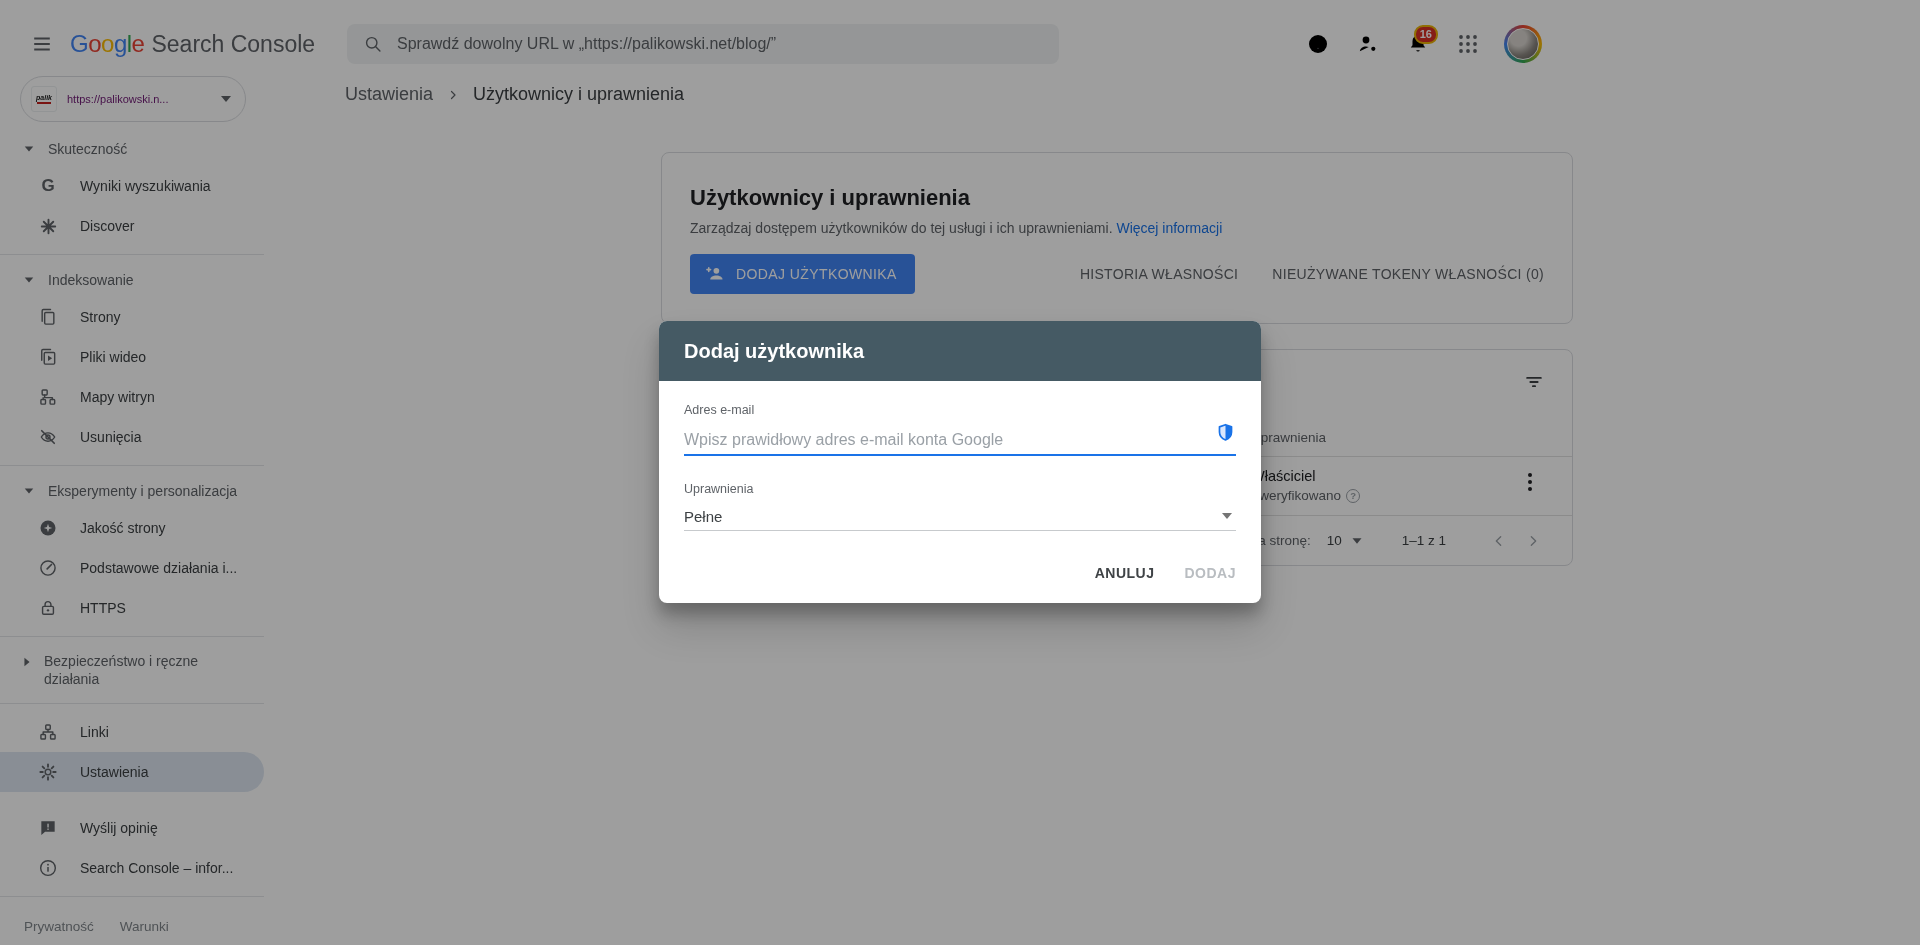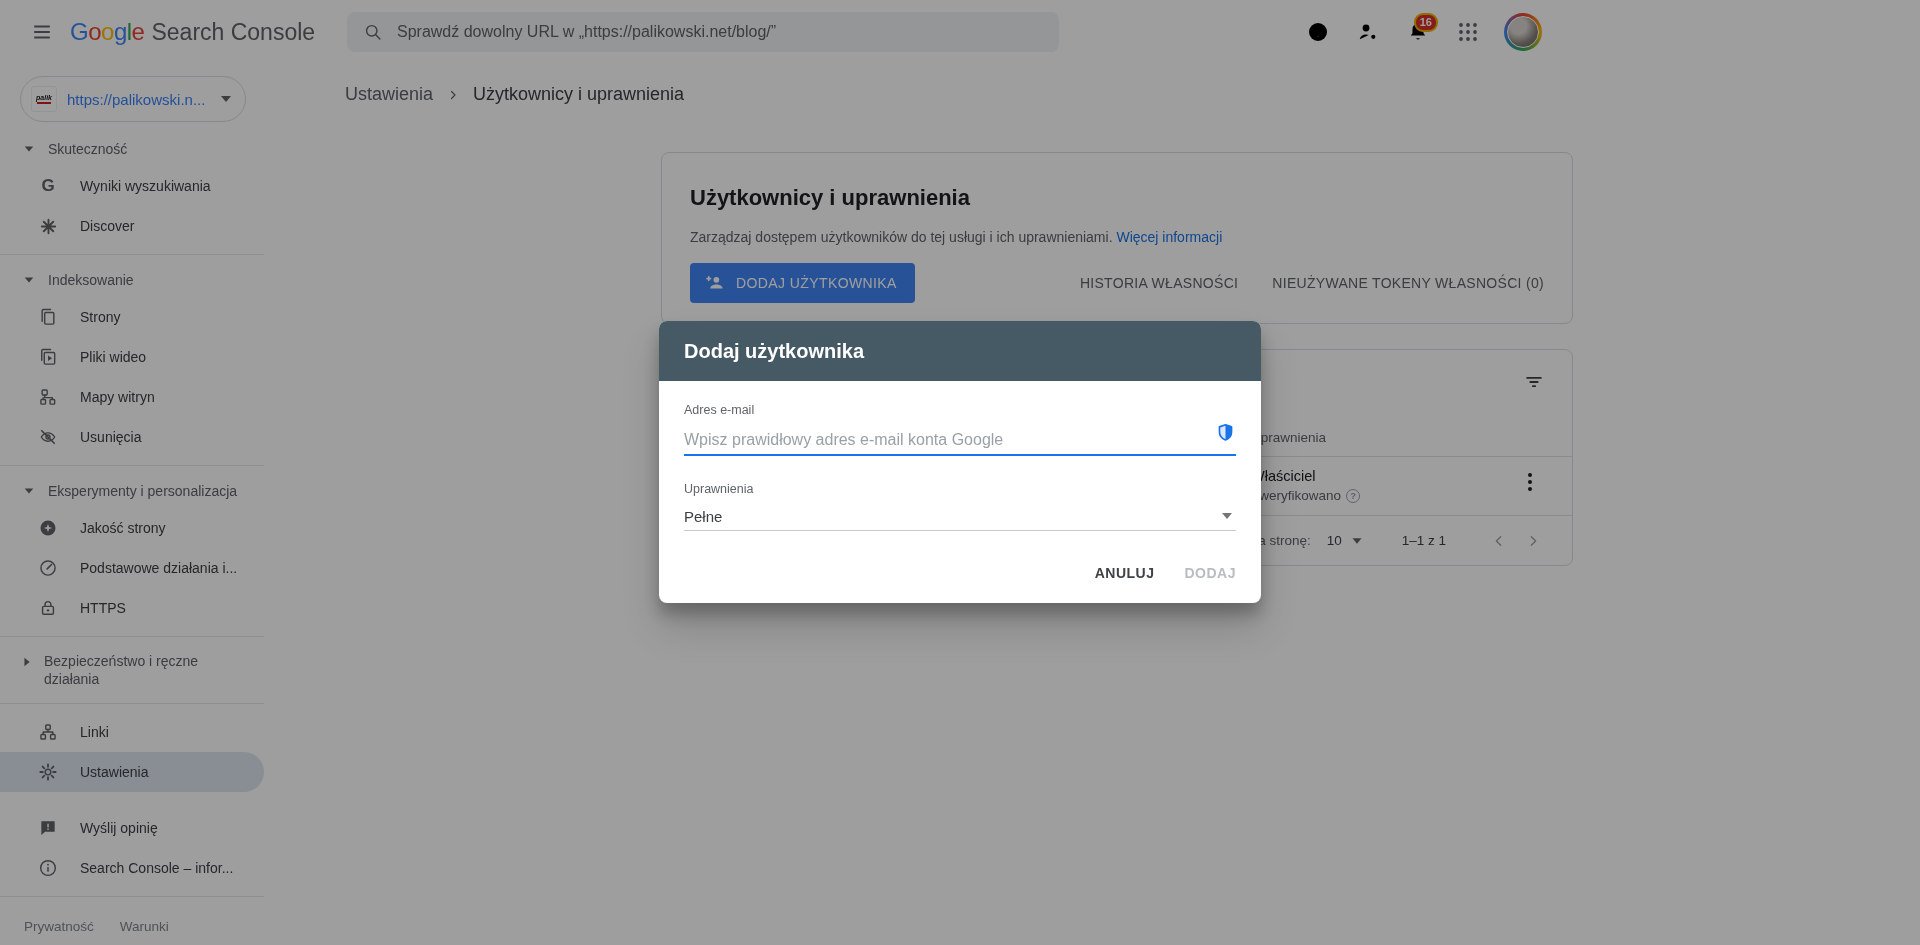--- a/index.html
+++ b/index.html
@@ -4,21 +4,21 @@
 <style>
   * { margin:0; padding:0; box-sizing:border-box; }
   html,body { width:1920px; height:945px; overflow:hidden; }
   body { font-family:"Liberation Sans","DejaVu Sans",sans-serif; background:#fff; color:#3c4043; position:relative; }
 
   
   .icn { display:inline-flex; align-items:center; justify-content:center; flex:0 0 auto; }
   .icn svg { stroke:#5f6368; fill:none; stroke-width:1.7; stroke-linecap:round; stroke-linejoin:round; }
 
   
-  .topbar { position:absolute; top:0; left:0; width:1558px; height:64px; background:#fff; display:flex; align-items:center; z-index:1; }
+  .topbar { position:absolute; top:12px; left:0; width:1558px; height:64px; background:#fff; display:flex; align-items:center; z-index:1; }
   .hamburger { margin-left:22px; width:40px; height:40px; display:flex; align-items:center; justify-content:center; border-radius:50%; cursor:pointer; }
   .logo { display:flex; align-items:baseline; margin-left:8px; white-space:nowrap; }
   .logo .g-word { font-size:24px; font-weight:500; letter-spacing:-.5px; }
   .logo .g-word span:nth-child(1){color:#4285f4}.logo .g-word span:nth-child(2){color:#ea4335}
   .logo .g-word span:nth-child(3){color:#fbbc05}.logo .g-word span:nth-child(4){color:#4285f4}
   .logo .g-word span:nth-child(5){color:#34a853}.logo .g-word span:nth-child(6){color:#ea4335}
   .logo .suffix { font-size:23px; color:#5f6368; margin-left:7px; }
   .searchbox { position:absolute; left:347px; top:12px; width:712px; height:40px; background:#f1f3f4; border-radius:8px; display:flex; align-items:center; padding:0 16px; }
   .searchbox input { border:none; outline:none; background:transparent; font:16px "Liberation Sans","DejaVu Sans",sans-serif; color:#3c4043; width:100%; margin-left:14px; }
   .searchbox input::placeholder { color:#5f6368; opacity:1; }
@@ -26,21 +26,21 @@
   .tb-btn { width:40px; height:40px; border-radius:50%; display:flex; align-items:center; justify-content:center; cursor:pointer; position:relative; }
   .badge { position:absolute; top:1px; right:0px; background:#d93025; color:#fff; font-size:11px; font-weight:700; border-radius:9px; padding:1px 4px; line-height:13px; border:2px solid #eab308; }
   .avatar-ring { width:38px; height:38px; border-radius:50%; background:conic-gradient(#ea4335,#fbbc05,#34a853,#4285f4,#ea4335); display:flex; align-items:center; justify-content:center; cursor:pointer; margin-left:6px; }
   .avatar { width:32px; height:32px; border-radius:50%; background:radial-gradient(circle at 35% 30%,#d8d4cf 0 28%,#8f8a84 60%,#55514c 100%); border:1px solid #fff; }
 
   
   .sidebar { position:absolute; top:64px; left:0; width:264px; bottom:0; background:#fff; font-size:14px; }
   .prop-pill { margin:12px 18px 10px 20px; height:46px; border:1px solid #dadce0; border-radius:23px; display:flex; align-items:center; padding:0 14px 0 10px; cursor:pointer; background:#fff; }
   .prop-fav { width:26px; height:26px; border:1px solid #eceff1; border-radius:3px; background:#fff; display:flex; flex-direction:column; align-items:center; justify-content:center; font-size:7px; font-style:italic; font-weight:700; color:#1b1b1b; line-height:6px; }
   .prop-fav i { display:block; width:14px; height:2px; background:#c5221f; margin-top:1px; }
-  .prop-label { margin-left:10px; color:#3b82f6; font-size:15px; flex:1; white-space:nowrap; overflow:hidden; }
+  .prop-label { margin-left:10px; color:#701a75; font-size:11px; flex:1; white-space:nowrap; overflow:hidden; }
   .caret-down { width:0; height:0; border-left:5px solid transparent; border-right:5px solid transparent; border-top:6px solid #5f6368; }
   .caret-right { width:0; height:0; border-top:5px solid transparent; border-bottom:5px solid transparent; border-left:6px solid #5f6368; }
   .sec-head { display:flex; align-items:center; height:34px; padding-left:24px; color:#5f6368; cursor:pointer; }
   .sec-head .caret-down, .sec-head .caret-right { margin-right:14px; transform:scale(.85); }
   .nav-item { display:flex; align-items:center; height:40px; padding-left:36px; color:#3c4043; cursor:pointer; border-radius:0 20px 20px 0; }
   .nav-item .icn { width:24px; height:24px; margin-right:20px; }
   .nav-item.selected { background:#dde6f1; font-weight:500; }
   .sb-divider { height:1px; background:#e4e6e8; margin:8px 0; }
   .sec-head.twoline { height:auto; padding:7px 24px 7px 24px; line-height:18px; align-items:flex-start; }
   .sec-head.twoline .caret-right { margin-top:5px; }
@@ -50,21 +50,21 @@
   
   .main { position:absolute; left:264px; top:64px; right:0; bottom:0; background:#fff; }
   .breadcrumb { position:absolute; left:81px; top:20px; display:flex; align-items:center; font-size:18px; }
   .breadcrumb .parent { color:#5f6368; cursor:pointer; }
   .breadcrumb .sep { margin:0 14px; display:flex; }
   .breadcrumb .current { color:#3c4043; }
 
   .card { position:absolute; background:#fff; border:1px solid #dadce0; border-radius:8px; }
   .card-users { left:397px; top:88px; width:912px; height:172px; }
   .cu-title { font-size:22px; color:#202124; margin:32px 0 0 28px; }
-  .cu-sub { font-size:14px; color:#5f6368; margin:18px 0 0 28px; }
+  .cu-sub { font-size:14px; color:#5f6368; margin:9px 0 0 28px; }
   .cu-sub a { color:#1a73e8; text-decoration:none; cursor:pointer; }
   .cu-row { display:flex; align-items:center; margin:18px 28px 0 28px; }
   .btn-add { height:40px; background:#4285f4; color:#fff; border:none; border-radius:4px; font:500 14px "Liberation Sans","DejaVu Sans",sans-serif; letter-spacing:.4px; padding:0 18px 0 14px; display:flex; align-items:center; gap:10px; cursor:pointer; }
   .tab-btn { font-size:14px; font-weight:500; letter-spacing:.3px; color:#5f6368; cursor:pointer; white-space:nowrap; }
   .cu-row .spacer { flex:1; }
   .cu-row .tab-btn + .tab-btn { margin-left:34px; }
 
   .card-table { left:397px; top:285px; width:912px; height:217px; }
   .tbl-filter { position:absolute; right:22px; top:16px; width:32px; height:32px; display:flex; align-items:center; justify-content:center; cursor:pointer; }
   .tbl-colhead { position:absolute; left:589px; top:80px; font-size:13.5px; font-weight:500; color:#5f6368; }

